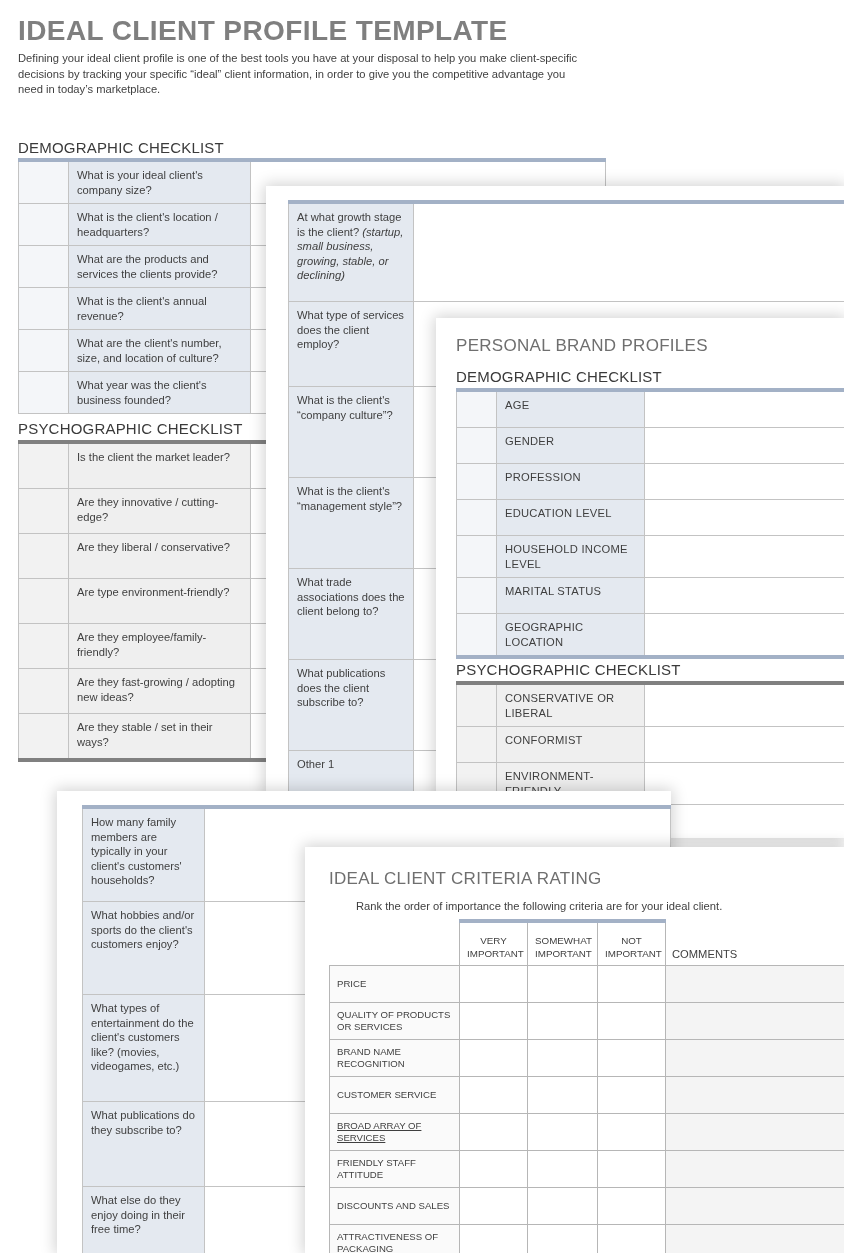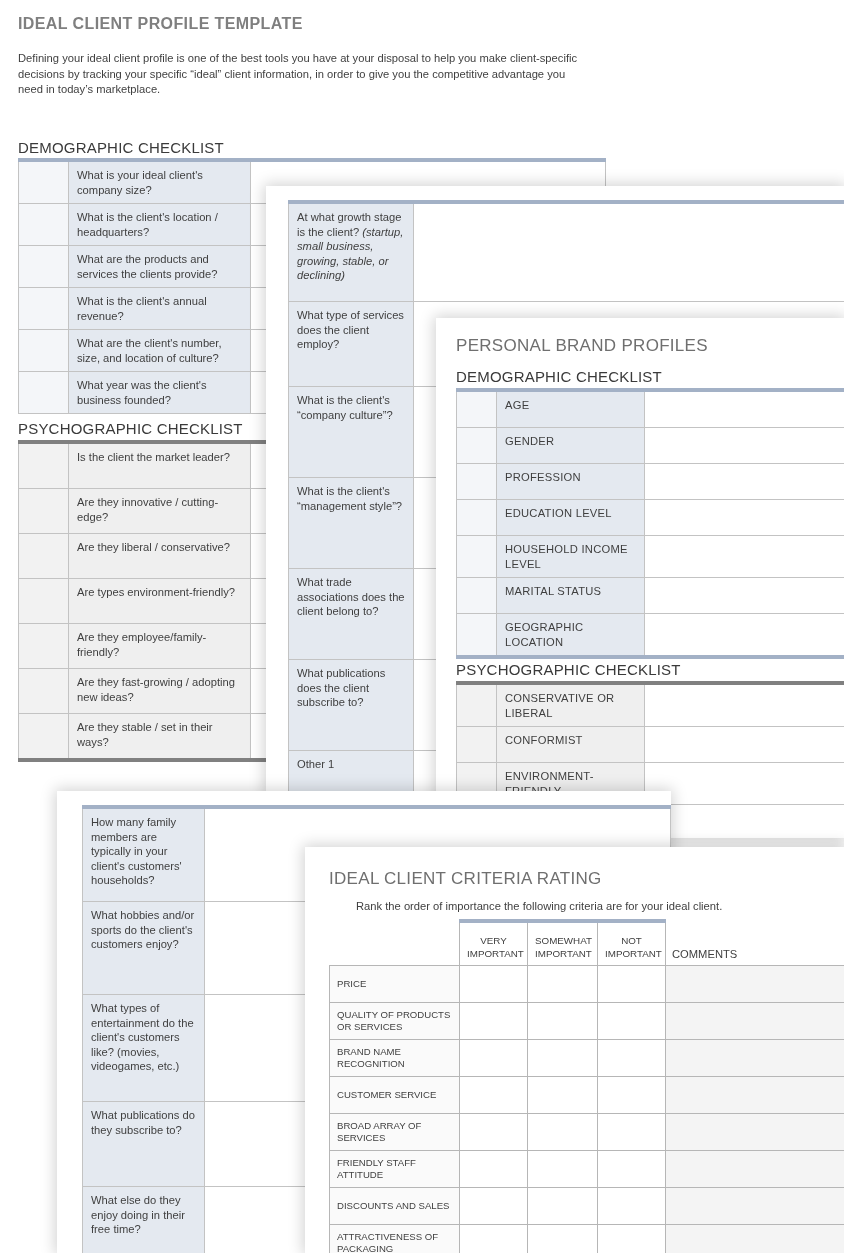--- a/index.html
+++ b/index.html
@@ -17,21 +17,21 @@
   .panel{
     position:absolute;
     background:#ffffff;
     box-shadow:0 0 14px 2px rgba(0,0,0,0.18);
     overflow:hidden;
   }
 
   
   .doc-title{
     position:absolute;
-    font-size:16px;
+    font-size:28px;
     font-weight:bold;
     letter-spacing:.4px;
     color:#7f7f7f;
   }
   .intro{
     position:absolute;
     font-size:11.2px;
     line-height:15.5px;
     color:#3f3f3f;
   }
@@ -194,21 +194,21 @@
             <td class="lbl" style="height: 32px;">Are they innovative / cutting-edge?</td>
             <td class="ans"></td>
           </tr>
           <tr>
             <td class="chk"></td>
             <td class="lbl" style="height: 32px;">Are they liberal / conservative?</td>
             <td class="ans"></td>
           </tr>
           <tr>
             <td class="chk"></td>
-            <td class="lbl" style="height: 32px;">Are types environment-friendly?</td>
+            <td class="lbl" style="height: 32px;">Are type environment-friendly?</td>
             <td class="ans"></td>
           </tr>
           <tr>
             <td class="chk"></td>
             <td class="lbl" style="height: 32px;">Are they employee/family-friendly?</td>
             <td class="ans"></td>
           </tr>
           <tr>
             <td class="chk"></td>
             <td class="lbl" style="height: 32px;">Are they fast-growing / adopting new ideas?</td>
@@ -416,21 +416,21 @@
             <td class="comm"></td>
           </tr>
           <tr>
             <td class="crit" style="height: 26px;">CUSTOMER SERVICE</td>
             <td class="cell"></td>
             <td class="cell"></td>
             <td class="cell"></td>
             <td class="comm"></td>
           </tr>
           <tr>
-            <td class="crit" style="height: 26px;">BROAD ARRAY OF SERVICES</td>
+            <td class="crit" style="height: 26px; text-decoration: underline;">BROAD ARRAY OF SERVICES</td>
             <td class="cell"></td>
             <td class="cell"></td>
             <td class="cell"></td>
             <td class="comm"></td>
           </tr>
           <tr>
             <td class="crit" style="height: 26px;">FRIENDLY STAFF ATTITUDE</td>
             <td class="cell"></td>
             <td class="cell"></td>
             <td class="cell"></td>

